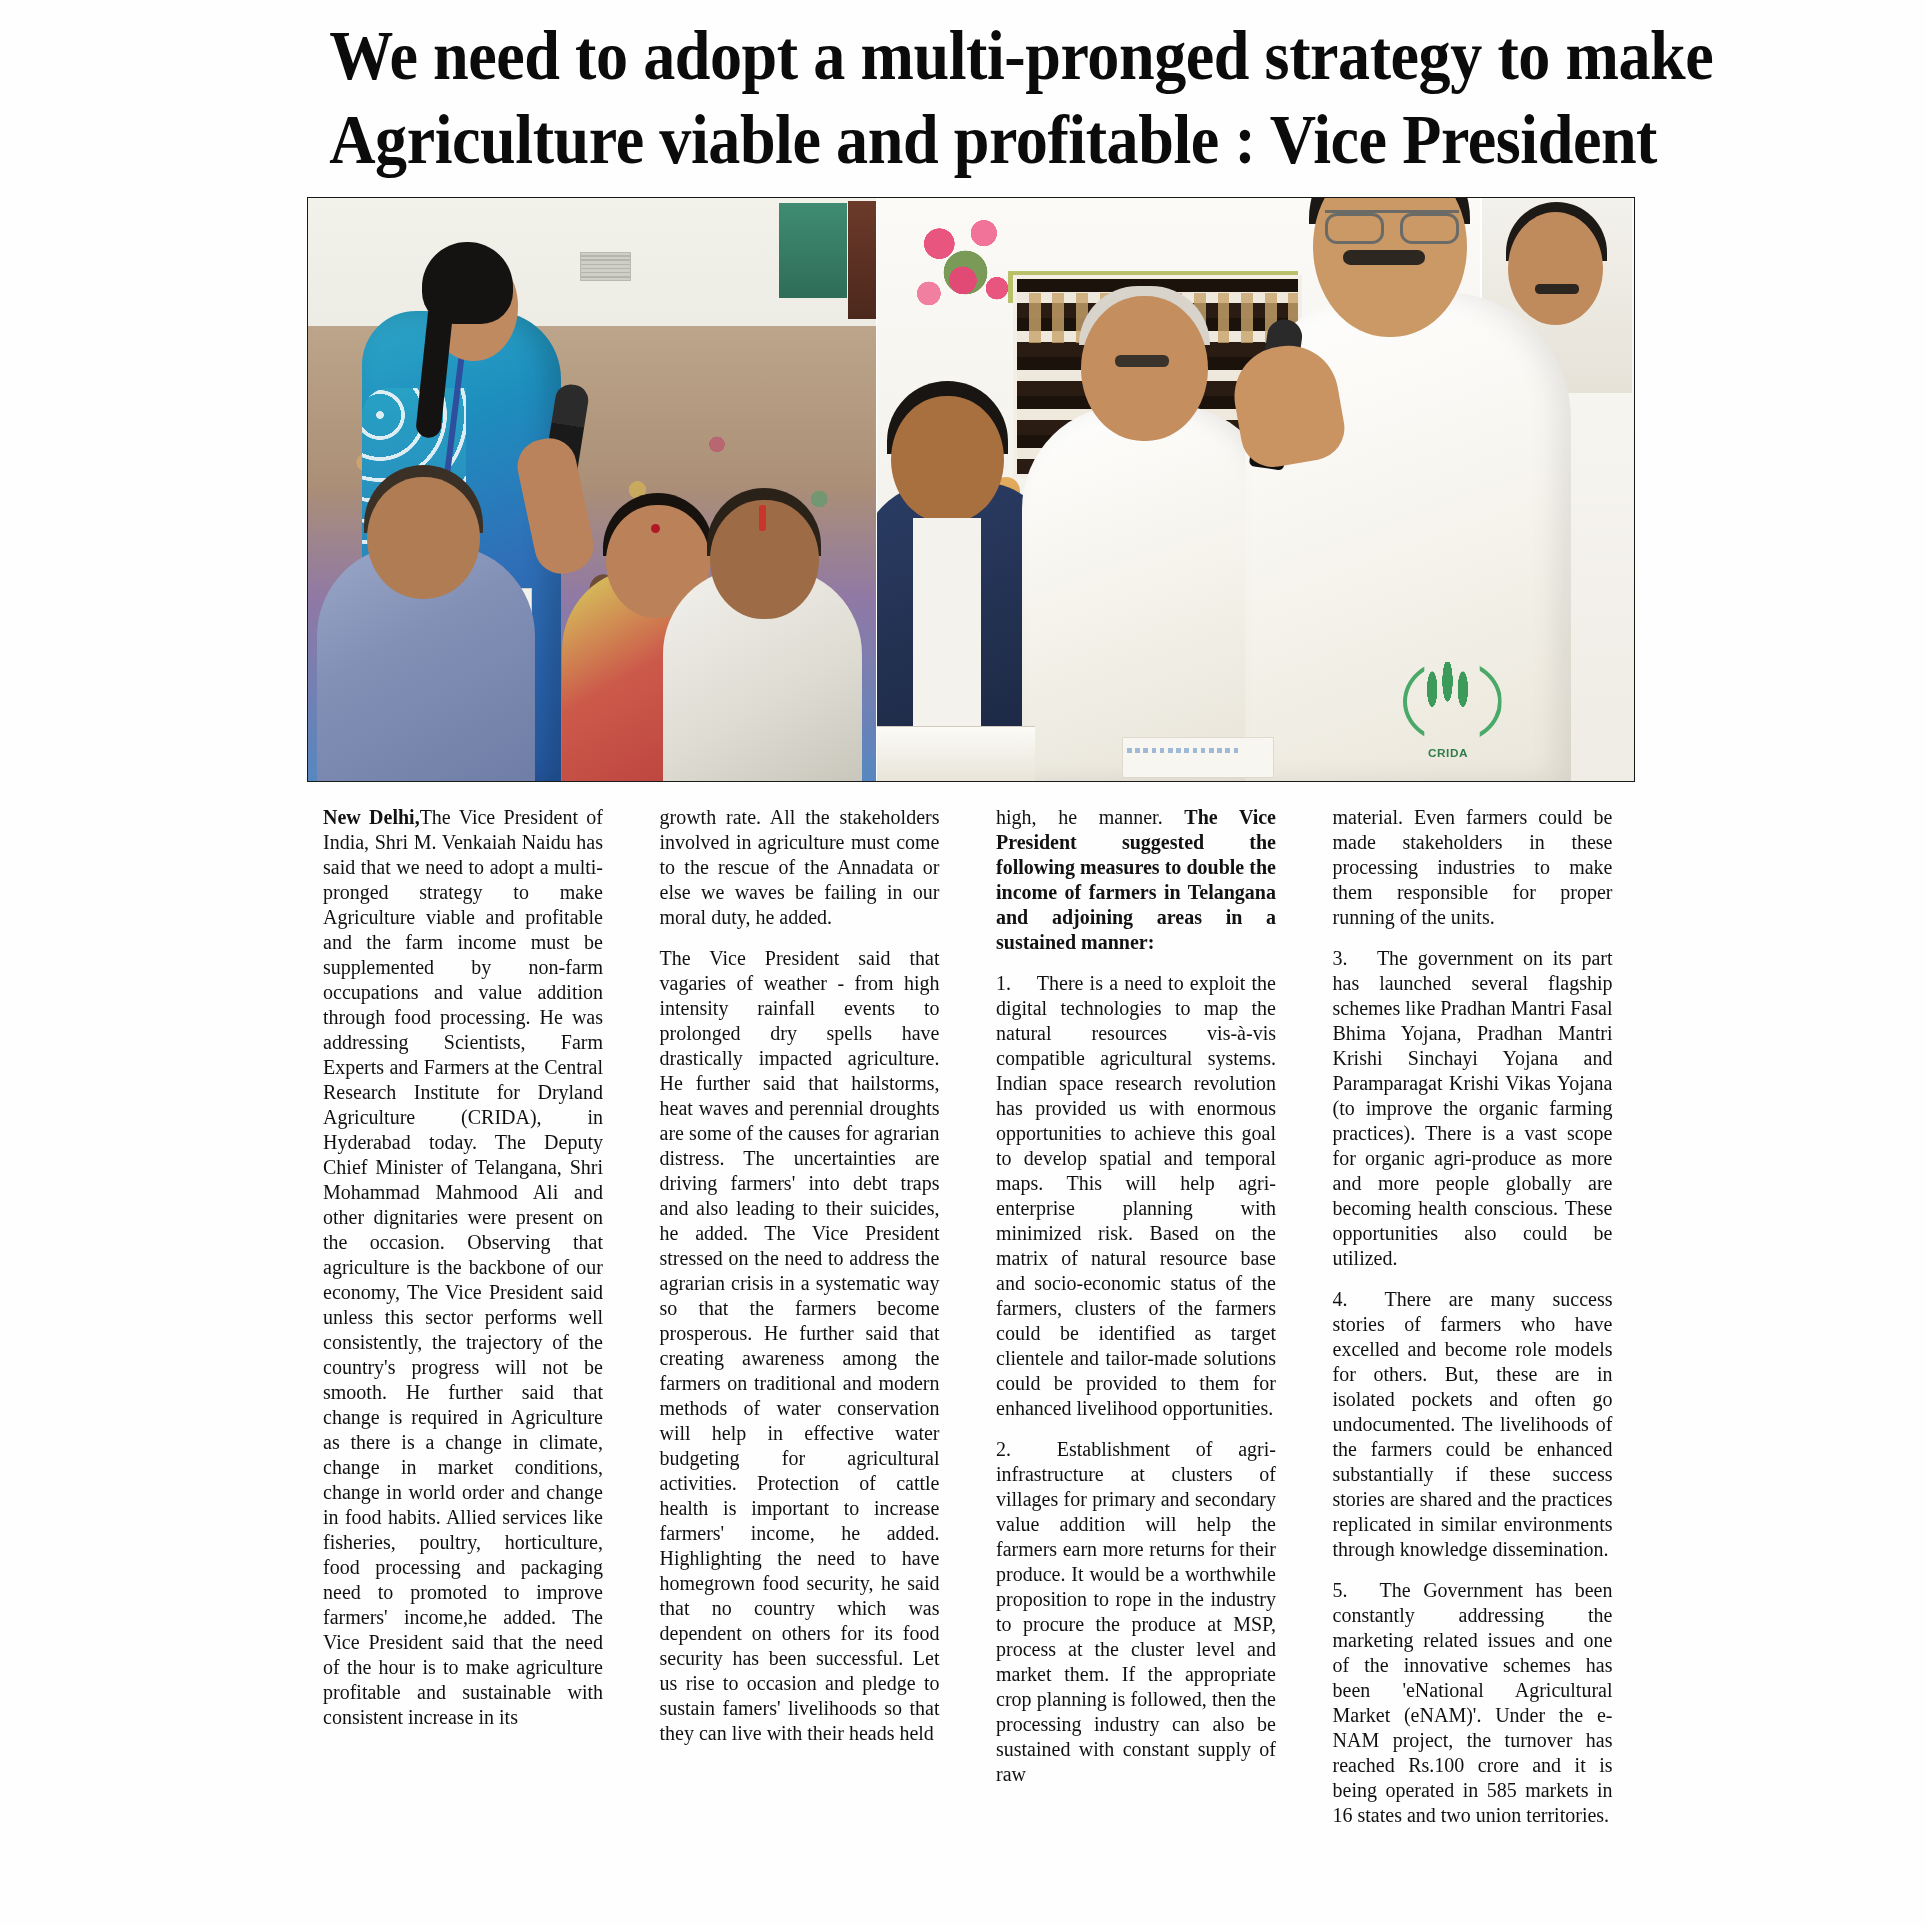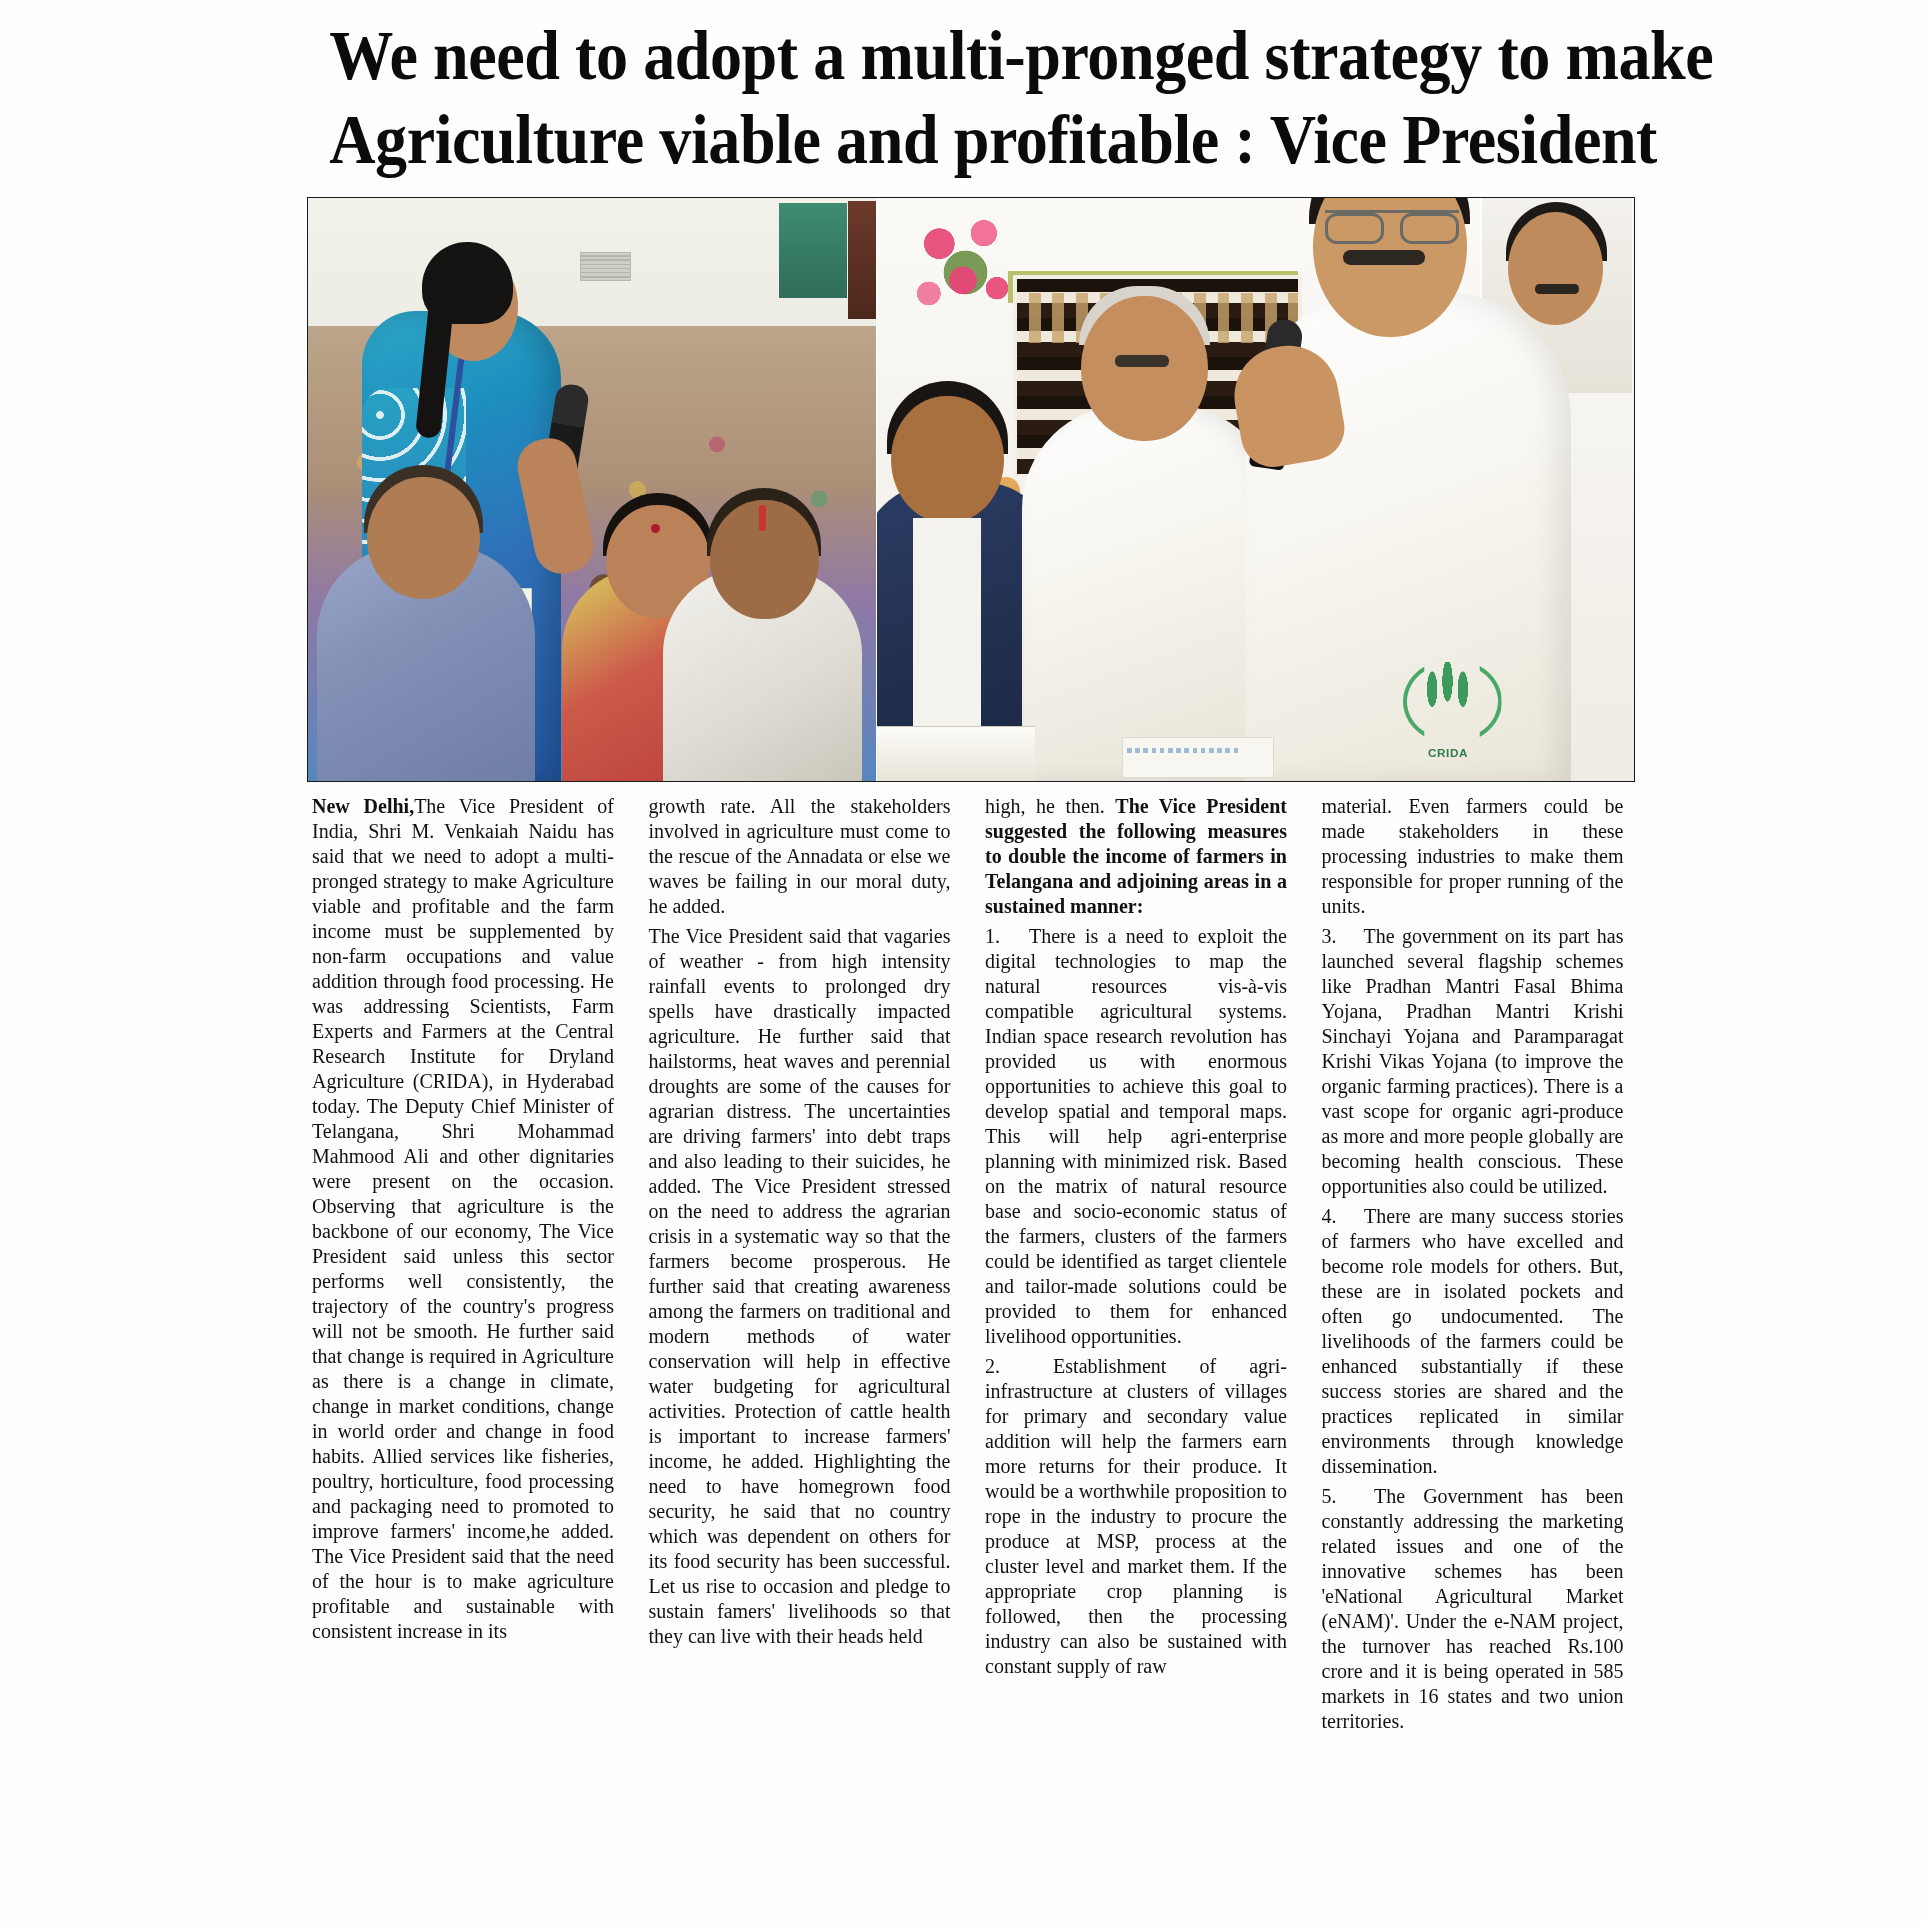--- a/index.html
+++ b/index.html
@@ -318,21 +318,21 @@
     width:312px;
     font-family:"Liberation Serif", serif;
     font-size:20px;
     line-height:25px;
     color:#111111;
     text-align:justify;
     text-justify:inter-word;
     hyphens:none;
     overflow:hidden;
   }
-  .col p{margin:5px;font-family:Liberation Serif, serif;}
+  .col p{margin:16px;font-family:Liberation Serif, serif;}
   .col b{font-weight:bold;}
   .dateline{font-weight:bold;}
 </style>
 </head>
 <body>
 
 <div class="page">
 
   <div class="headline">
     <span class="hl-line">We need to adopt a multi-pronged strategy to make</span>
@@ -434,21 +434,21 @@
     <div class="col">
       <p><span class="dateline">New Delhi,</span><span>The Vice President of India, Shri M. Venkaiah Naidu has said that we need to adopt a multi-pronged strategy to make Agriculture viable and profitable and the farm income must be supplemented by non-farm occupations and value addition through food processing. He was addressing Scientists, Farm Experts and Farmers at the Central Research Institute for Dryland Agriculture (CRIDA), in Hyderabad today. The Deputy Chief Minister of Telangana, Shri Mohammad Mahmood Ali and other dignitaries were present on the occasion. Observing that agriculture is the backbone of our economy, The Vice President said unless this sector performs well consistently, the trajectory of the country's progress will not be smooth. He further said that change is required in Agriculture as there is a change in climate, change in market conditions, change in world order and change in food habits. Allied services like fisheries, poultry, horticulture, food processing and packaging need to promoted to improve farmers' income,he added. The Vice President said that the need of the hour is to make agriculture profitable and sustainable with consistent increase in its</span></p>
     </div>
 
     <div class="col">
       <p>growth rate. All the stakeholders involved in agriculture must come to the rescue of the Annadata or else we waves be failing in our moral duty, he added.</p>
       <p>The Vice President said that vagaries of weather - from high intensity rainfall events to prolonged dry spells have drastically impacted agriculture. He further said that hailstorms, heat waves and perennial droughts are some of the causes for agrarian distress. The uncertainties are driving farmers' into debt traps and also leading to their suicides, he added. The Vice President stressed on the need to address the agrarian crisis in a systematic way so that the farmers become prosperous. He further said that creating awareness among the farmers on traditional and modern methods of water conservation will help in effective water budgeting for agricultural activities. Protection of cattle health is important to increase farmers' income, he added. Highlighting the need to have homegrown food security, he said that no country which was dependent on others for its food security has been successful. Let us rise to occasion and pledge to sustain famers' livelihoods so that they can live with their heads held</p>
     </div>
 
     <div class="col">
-      <p><span>high, he then. </span><b>The Vice President suggested the following measures to double the income of farmers in Telangana and adjoining areas in a sustained manner:</b></p>
+      <p><span>high, he manner. </span><b>The Vice President suggested the following measures to double the income of farmers in Telangana and adjoining areas in a sustained manner:</b></p>
       <p>1.  There is a need to exploit the digital technologies to map the natural resources vis-à-vis compatible agricultural systems. Indian space research revolution has provided us with enormous opportunities to achieve this goal to develop spatial and temporal maps. This will help agri-enterprise planning with minimized risk. Based on the matrix of natural resource base and socio-economic status of the farmers, clusters of the farmers could be identified as target clientele and tailor-made solutions could be provided to them for enhanced livelihood opportunities.</p>
       <p>2.  Establishment of agri-infrastructure at clusters of villages for primary and secondary value addition will help the farmers earn more returns for their produce. It would be a worthwhile proposition to rope in the industry to procure the produce at MSP, process at the cluster level and market them. If the appropriate crop planning is followed, then the processing industry can also be sustained with constant supply of raw</p>
     </div>
 
     <div class="col">
       <p>material. Even farmers could be made stakeholders in these processing industries to make them responsible for proper running of the units.</p>
       <p>3.  The government on its part has launched several flagship schemes like Pradhan Mantri Fasal Bhima Yojana, Pradhan Mantri Krishi Sinchayi Yojana and Paramparagat Krishi Vikas Yojana (to improve the organic farming practices). There is a vast scope for organic agri-produce as more and more people globally are becoming health conscious. These opportunities also could be utilized.</p>
       <p>4.  There are many success stories of farmers who have excelled and become role models for others. But, these are in isolated pockets and often go undocumented. The livelihoods of the farmers could be enhanced substantially if these success stories are shared and the practices replicated in similar environments through knowledge dissemination.</p>
       <p>5.  The Government has been constantly addressing the marketing related issues and one of the innovative schemes has been 'eNational Agricultural Market (eNAM)'. Under the e-NAM project, the turnover has reached Rs.100 crore and it is being operated in 585 markets in 16 states and two union territories.</p>
     </div>

